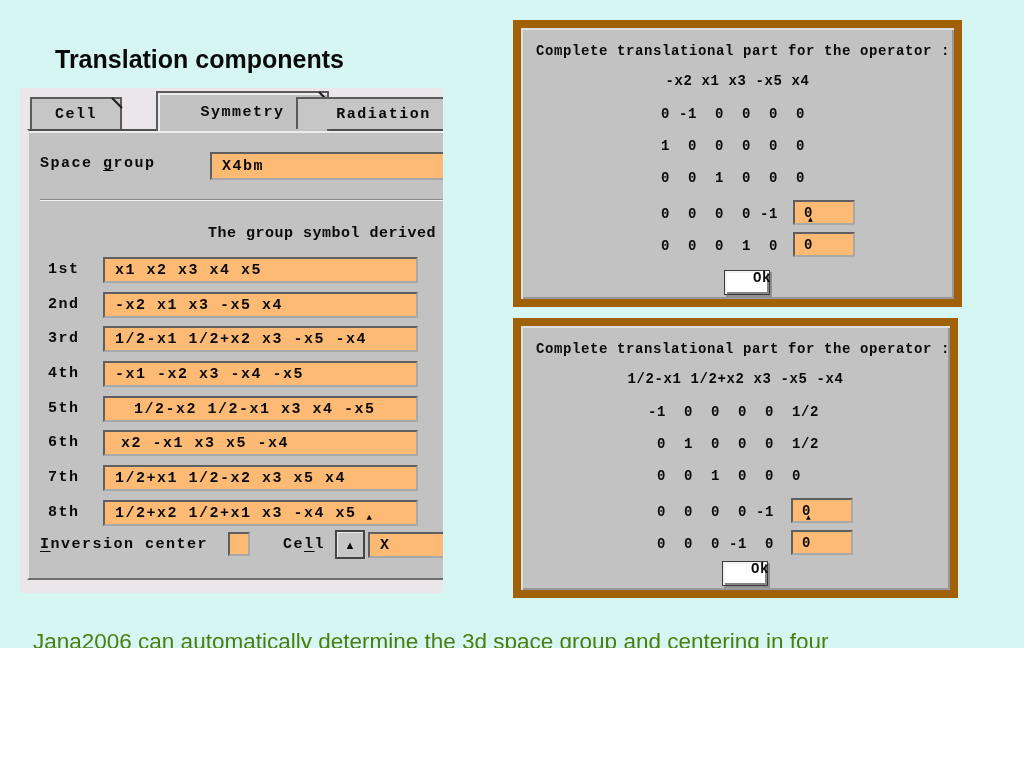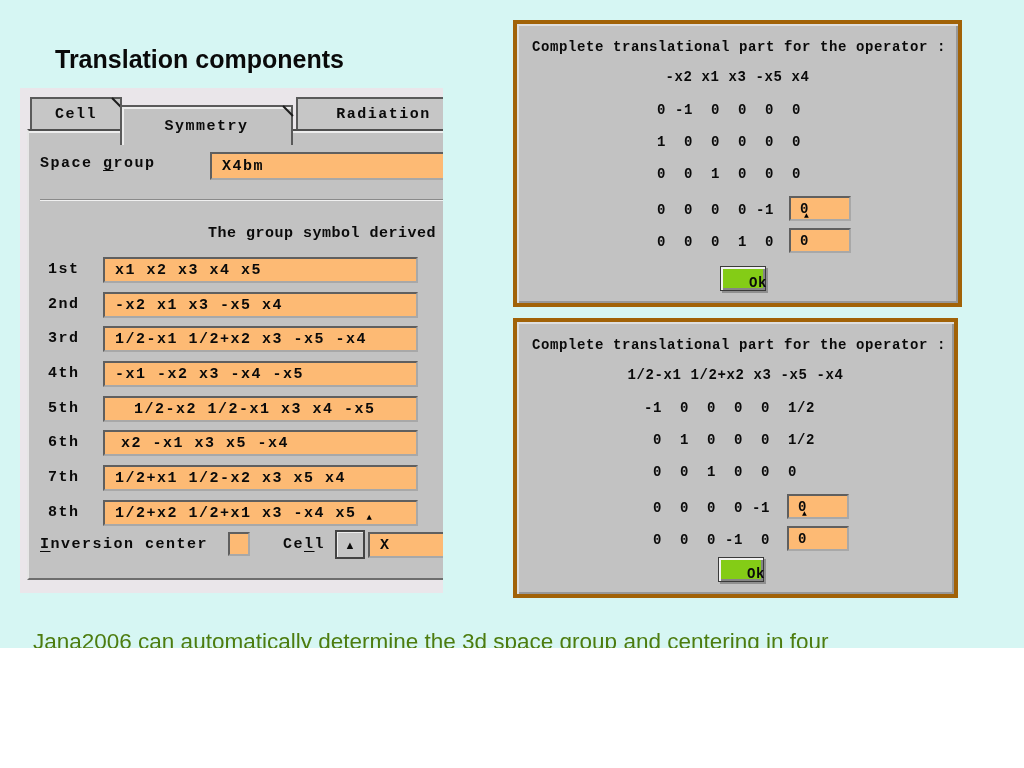--- a/index.html
+++ b/index.html
@@ -21,43 +21,44 @@
   
   .mono-lw{font:700 15px/1 "Liberation Mono",monospace;letter-spacing:1.5px;color:#0a0a0a;}
   .mono-d{font:700 14px/1 "Liberation Mono",monospace;letter-spacing:0.6px;color:#0a0a0a;}
   .tight{letter-spacing:0.5px;}
   .field{
     background:#fdba74;
     border:2px solid;border-color:#5f5f5f #a8a8a8 #a8a8a8 #5f5f5f;
     box-sizing:border-box;
   }
   .btn{
-    background:#84cc16;border:1px solid #3a3a3a;box-sizing:border-box;
+    background:#ffffff;border:1px solid #3a3a3a;box-sizing:border-box;
     box-shadow:2px 2px 0 #8f8f8f, inset 2px 2px 0 #f2f2f2, inset -2px -2px 0 #858585;
-    display:flex;align-items:flex-end;justify-content:center;cursor:pointer;padding-left:30px;
+    display:flex;align-items:flex-start;justify-content:center;cursor:pointer;padding-left:30px;
   }
   
   #lw{
     position:absolute;left:20px;top:88px;width:423px;height:505px;
     background:#eae6ea;overflow:hidden;
   }
   #lw-panel{
     position:absolute;left:7px;top:41px;width:416px;height:451px;
     background:#c2c2c2;box-sizing:border-box;
     border-top:2px solid #4f4f4f;border-left:2px solid #e6e6e6;border-bottom:2px solid #6d6d6d;
     box-shadow:inset 0 2px 0 #ededed;
   }
   .tab{
     position:absolute;top:9px;height:32px;background:#c6c6c6;box-sizing:border-box;
     border:2px solid #5a5a5a;border-bottom:none;
     display:flex;align-items:center;justify-content:center;cursor:pointer;
   }
   .tab.active{
-    top:17px;height:40px;background:#c2c2c2;
+    top:3px;height:40px;background:#c2c2c2;
     box-shadow:inset 2px 2px 0 #ececec;
+    margin-left:36px;
   }
   .tab-tick{
     position:absolute;top:3px;right:-4px;width:14px;height:2px;background:#1c1c1c;
     transform:rotate(45deg);
   }
   .lw-abs{position:absolute;}
   .sep{
     position:absolute;left:20px;top:111px;width:403px;height:1px;
     background:#8a8a8a;box-shadow:0 1px 0 #f0f0f0;
   }
@@ -79,21 +80,21 @@
     font-size:11px;cursor:pointer;
   }
   #lw-cellval{
     position:absolute;left:348px;top:444px;width:80px;height:26px;
     display:flex;align-items:center;padding-left:10px;
   }
   .u{text-decoration:underline;text-underline-offset:3px;}
   
   .dlg{
     position:absolute;background:#c2c2c2;box-sizing:border-box;
-    border:4px solid #a16207;
+    border:8px solid #a16207;
     box-shadow:inset 2px 2px 0 #dedede, inset -2px -2px 0 #989898;
   }
   .dlg-title{position:absolute;left:15px;top:16px;white-space:pre;}
   .dlg-op{position:absolute;left:0;top:46px;width:100%;text-align:center;white-space:pre;}
   .mrow{position:absolute;white-space:pre;}
   .mbox{
     position:absolute;width:62px;height:25px;cursor:text;
   }
   .mbox .val{position:absolute;left:9px;top:4px;}
   .mbox .caret-under{position:absolute;left:13px;bottom:-1px;font-size:8px;}

